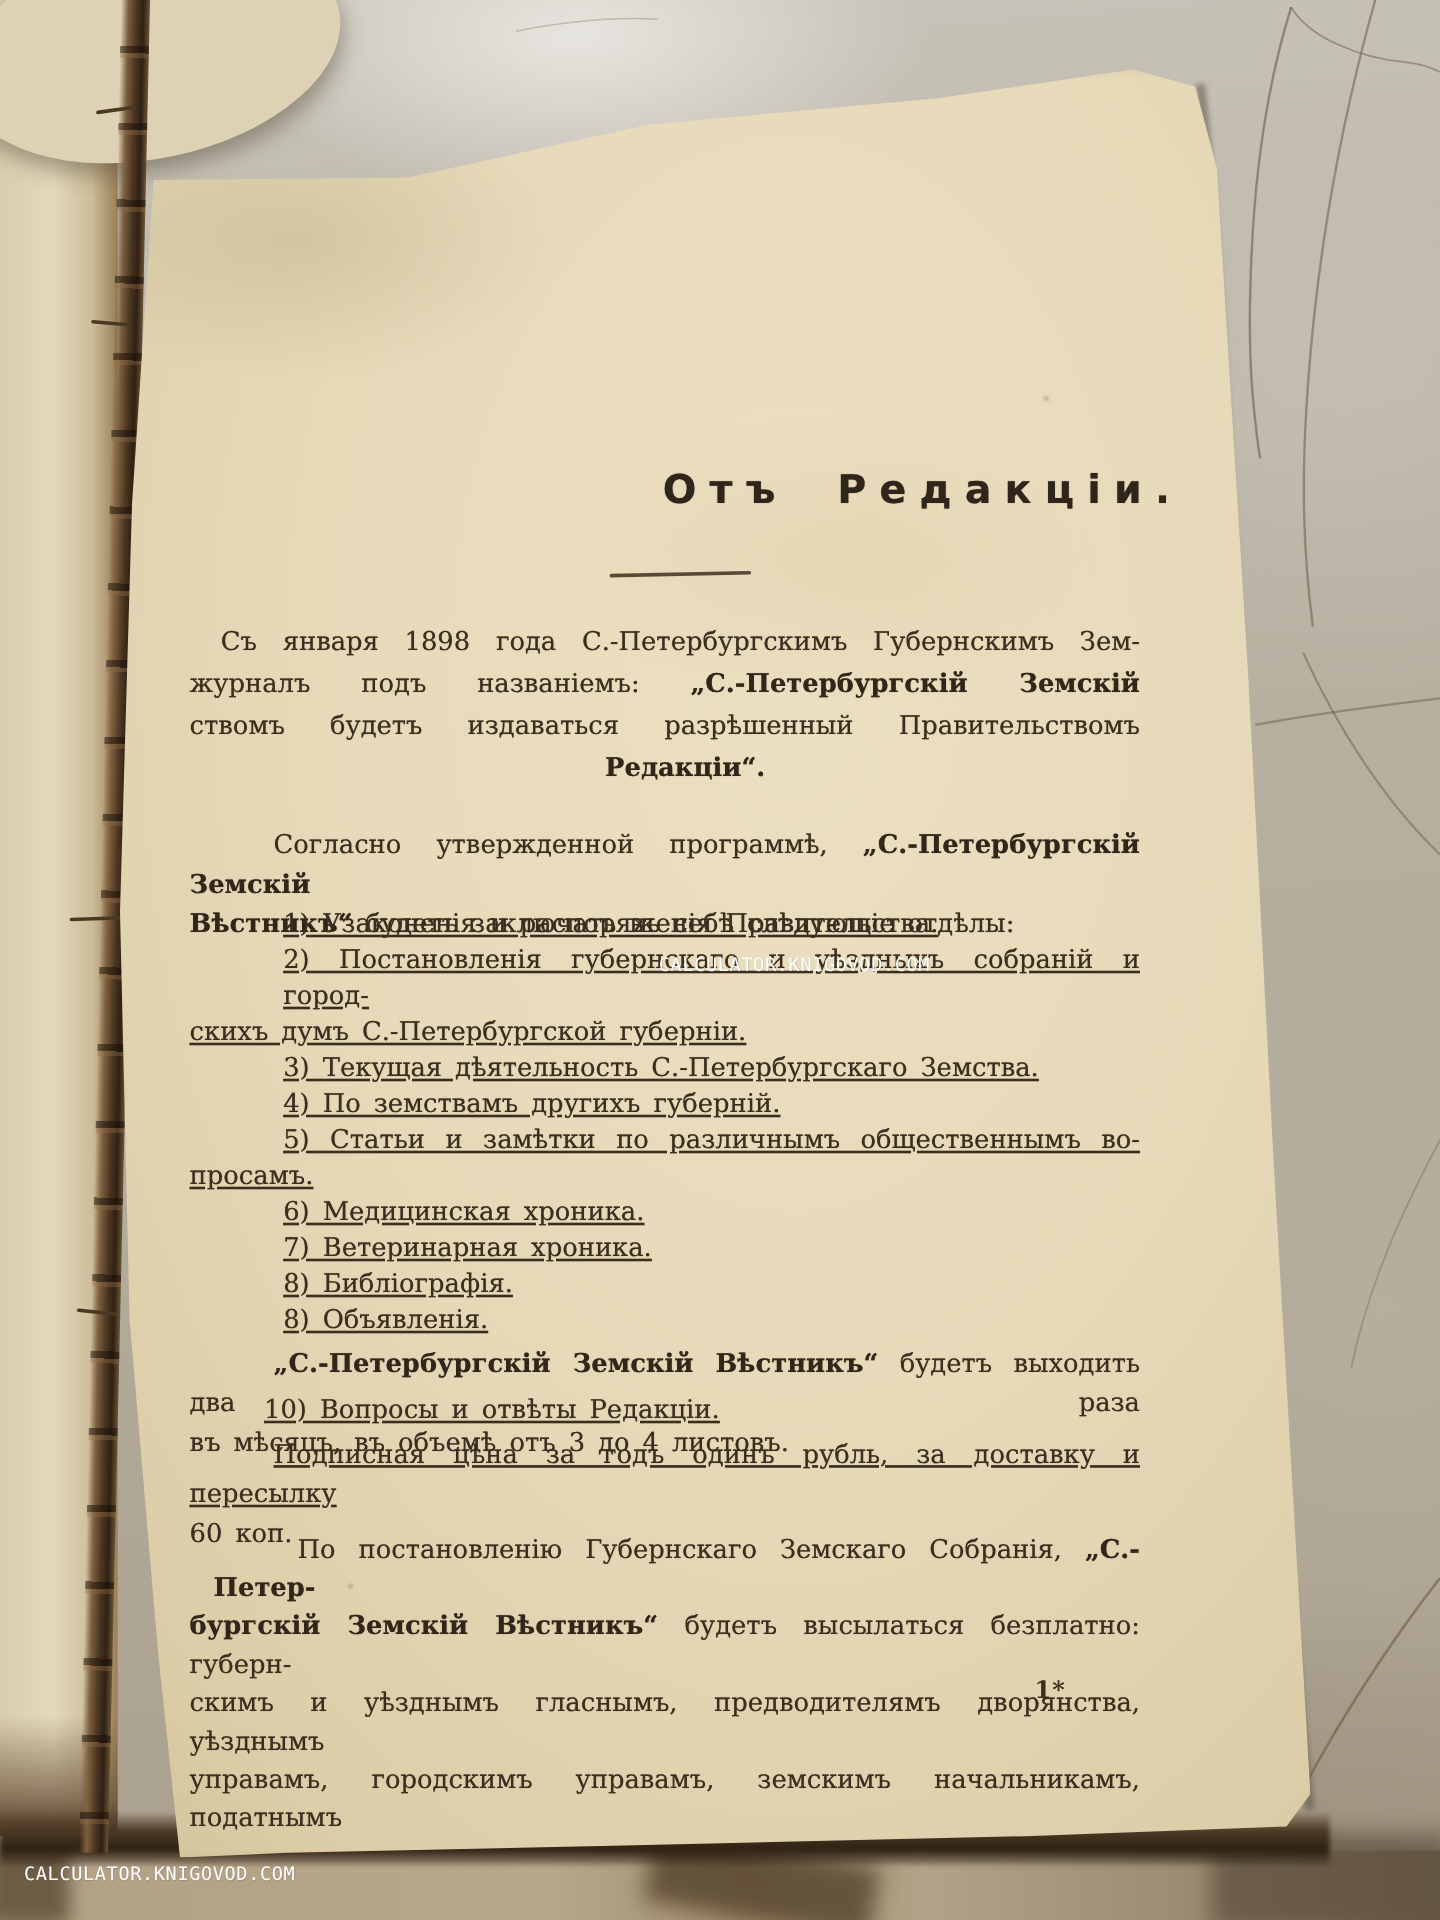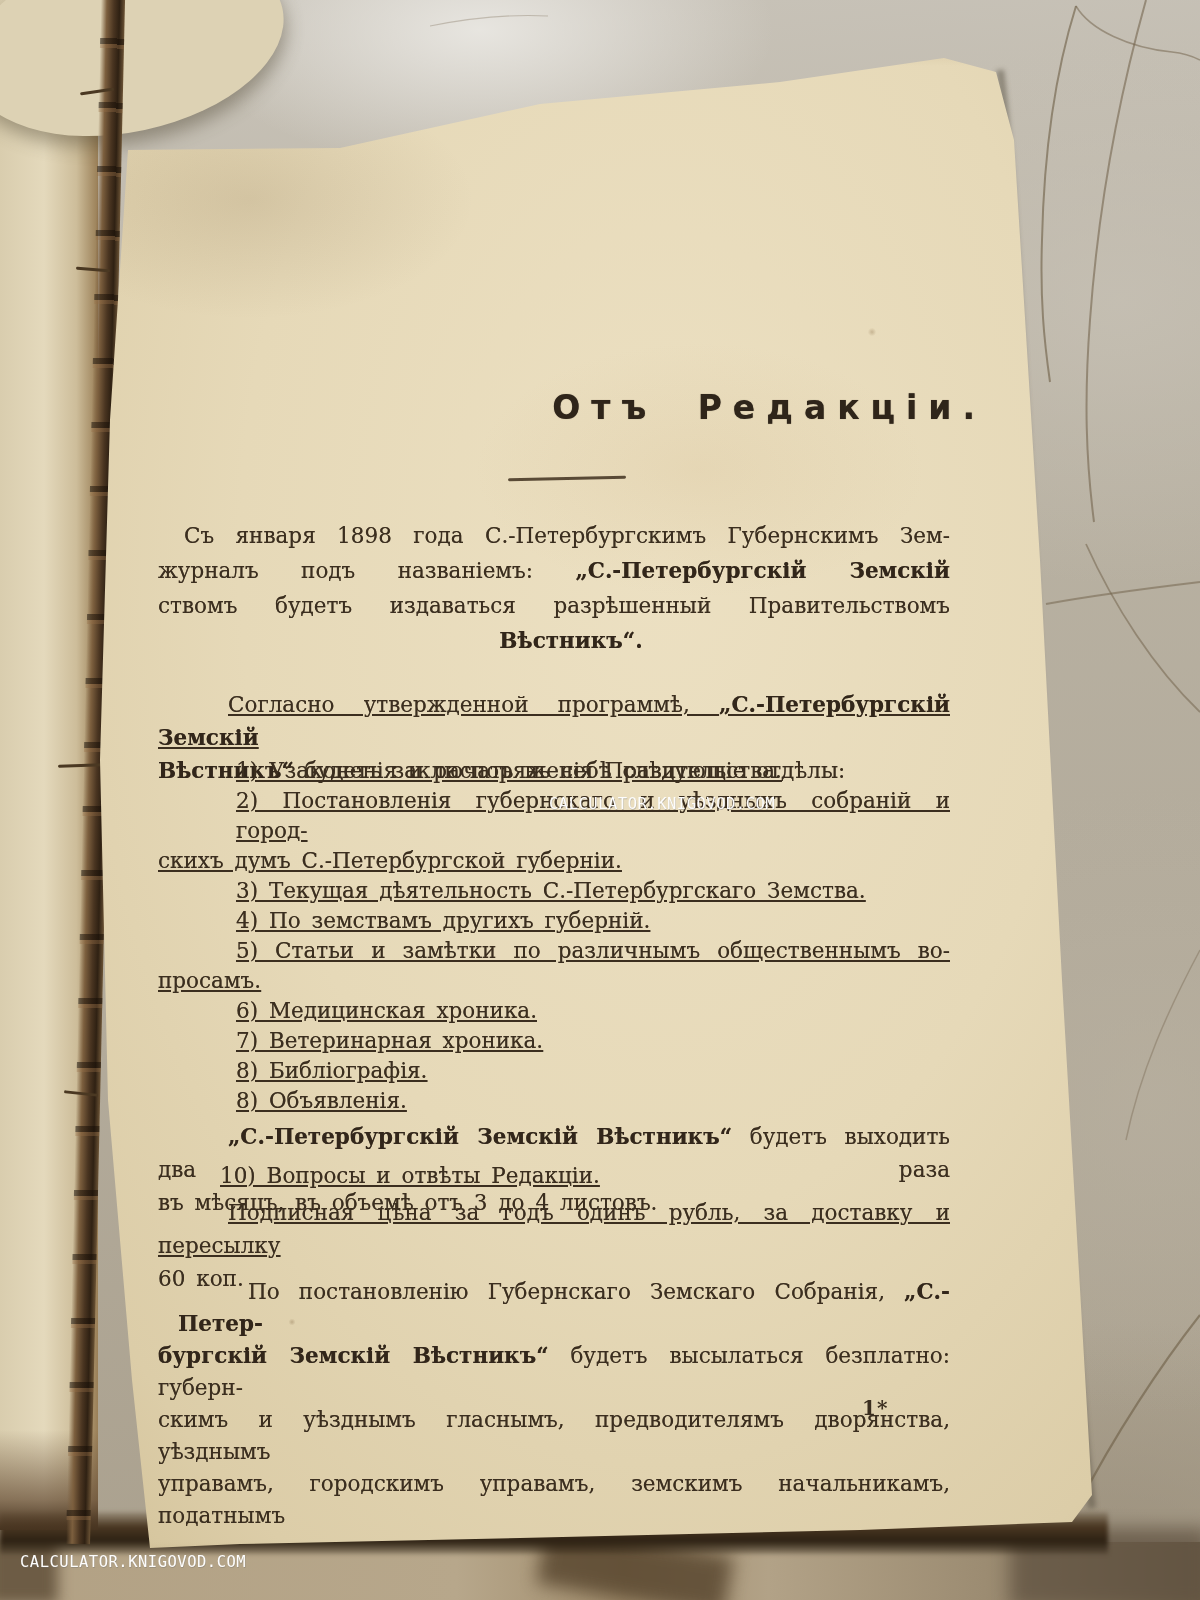--- a/index.html
+++ b/index.html
@@ -67,21 +67,21 @@
     font-family:"DejaVu Sans",sans-serif;font-weight:bold;font-size:33px;color:#2f251a;
     letter-spacing:11px;word-spacing:18px;text-shadow:0 0 .8px rgba(47,37,26,.6);}
   .title-rule{left:508px;top:477px;width:118px;height:3px;background:#40301f;z-index:9;
     transform:rotate(-1.2deg);border-radius:2px;opacity:.85;}
   .block{left:158px;width:792px;z-index:9;}
   .p1{top:518px;}
   .p1 .line:first-child{text-indent:26px;}
   .p1-l4{text-align:center;padding-left:34px;}
   .p2{top:688px;}
   .p2 .line{line-height:33px;}
-  .p2 .line:first-child{text-indent:70px;text-decoration:underline;}
+  .p2 .line:first-child{text-indent:70px;}
   .list{top:756px;text-decoration:underline;}
   .list .line{line-height:30px;}
   .li{padding-left:78px;}
   .li10{padding-left:62px;margin-top:45px;}
   .p3{top:1120px;}
   .p3 .line{line-height:33px;}
   .p3 .line:first-child{text-indent:70px;}
   .p4{top:1196px;}
   .p4 .line{line-height:33px;}
   .p4 .line:first-child{text-indent:70px;text-decoration:underline;}
@@ -135,21 +135,21 @@
 
 <div class="abs book-page">
 
   <div class="abs page-title">Отъ Редакціи.</div>
   <div class="abs title-rule"></div>
 
   <div class="abs block txt p1">
     <div class="line j">Съ января 1898 года С.-Петербургскимъ Губернскимъ Зем-</div>
     <div class="line j"><span>журналъ подъ названіемъ: </span><span class="b">„С.-Петербургскій Земскій</span></div>
     <div class="line j">ствомъ будетъ издаваться разрѣшенный Правительствомъ</div>
-    <div class="line p1-l4 b">Вѣстникъ“.</div>
+    <div class="line p1-l4 b">Редакціи“.</div>
   </div>
 
   <div class="abs block txt p2">
     <div class="line j"><span>Согласно утвержденной программѣ, </span><span class="b">„С.-Петербургскій Земскій</span></div>
     <div class="line"><span class="b">Вѣстникъ“</span><span> будетъ заключать въ себѣ слѣдующіе отдѣлы:</span></div>
   </div>
 
   <div class="abs block txt list">
     <div class="line li">1) Узаконенія и распоряженія Правительства.</div>
     <div class="line li j">2) Постановленія губернскаго и уѣздныхъ собраній и город-</div>

